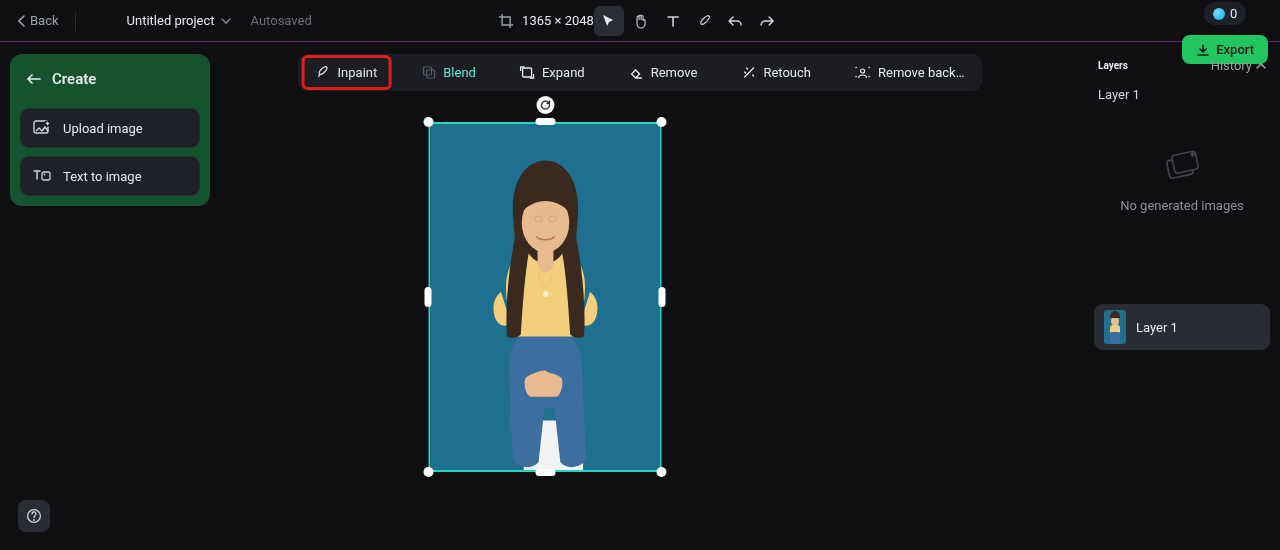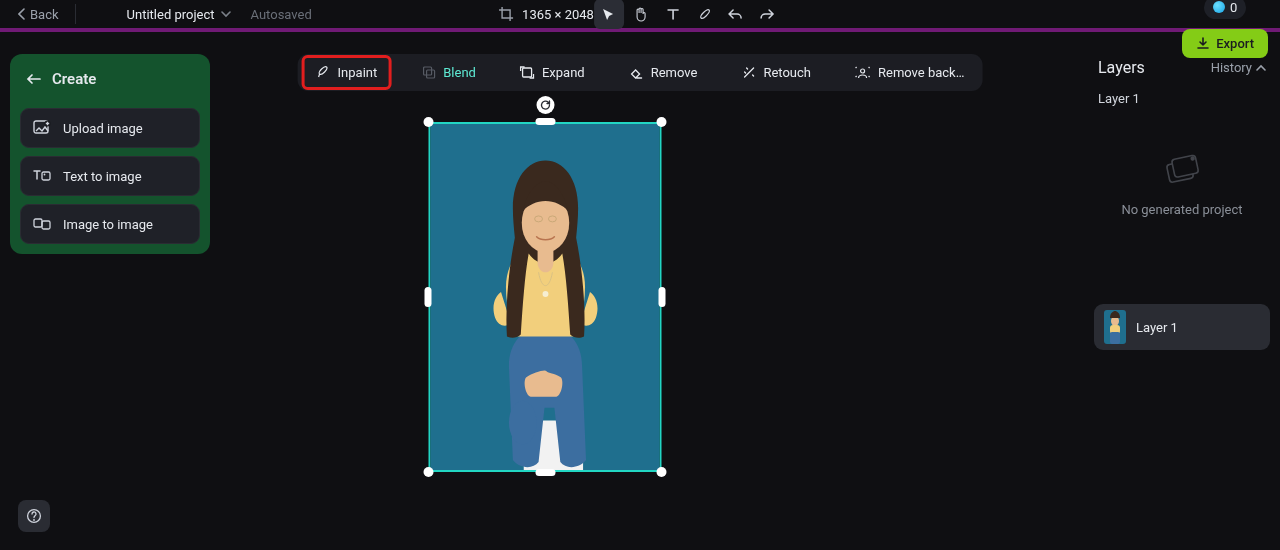--- a/index.html
+++ b/index.html
@@ -8,26 +8,26 @@
     color: #d8dde5;
     font-family: -apple-system, BlinkMacSystemFont, "Segoe UI", Roboto, Arial, sans-serif;
     font-size: 13px;
     width: 1280px;
     height: 550px;
     overflow: hidden;
     position: relative;
   }
   
   .topbar {
-    height: 32px;
+    height: 42px;
     display: flex;
     align-items: center;
     padding: 0 12px;
     gap: 10px;
-    border-bottom: 4px solid #701a75;
+    border-bottom: 1px solid #701a75;
   }
   .back-btn {
     display: flex; align-items: center; gap: 4px;
     color: #9aa0aa; padding: 4px 6px; border-radius: 5px;
   }
   .vrule { width:1px; height:20px; background:#2a2c33; }
   .proj-title { display:flex; align-items:center; gap:6px; color:#e6e9ee; padding:4px 6px; border-radius:5px;margin-left:35px;}
   .proj-title .chev { color:#7b8089; }
   .autosaved { color:#6a6f78; margin-left:4px; }
   .topbar .center {
@@ -50,21 +50,21 @@
     display:flex; align-items:center; gap:5px;
     background:#1e2027; padding:4px 9px; border-radius:14px;
     color:#e6e9ee;
   }
   .credit-chip .dot {
     width:12px; height:12px; border-radius:50%;
     background: radial-gradient(circle at 35% 35%, #6de0ff, #16a3e6);
   }
   .export-btn {
     display:flex; align-items:center; gap:6px;
-    background:#84cc16; color:#1a1b20;
+    background:#22c55e; color:#1a1b20;
     padding:7px 14px; border-radius:8px; font-weight:500;
   }
   
   .left-panel {
     position:absolute; top:54px; left:10px; width:200px;
     background:#14532d; border-radius:12px;
     padding:10px;
   }
   .create-head {
     display:flex; align-items:center; gap:10px;
@@ -120,21 +120,21 @@
   .sel-handle.midv { width:7px; height:20px; border-radius:4px; }
   
   .right-panel {
     position:absolute; top:54px; right:10px; bottom:10px; width:176px;
     display:flex; flex-direction:column;
   }
   .rp-head {
     display:flex; align-items:center; justify-content:space-between;
     padding:4px 4px 10px 4px;
   }
-  .rp-head .lab { font-weight:400; color:#e6e9ee; font-size:16px; }
+  .rp-head .lab { font-weight:700; color:#e6e9ee; font-size:10px; }
   .rp-head .hist { display:flex; align-items:center; gap:4px; color:#9aa0aa; }
   .layer-name { color:#d2d6dd; padding:4px; }
   .nogen {
     display:flex; flex-direction:column; align-items:center; gap:14px;
     color:#8a8f98; margin-top:44px;
   }
   .nogen-icon { transform:rotate(-12deg); opacity:.55; }
   .layer-list { margin-top:auto; margin-bottom:190px; }
   .layer-item {
     display:flex; align-items:center; gap:10px;
@@ -258,27 +258,20 @@
       </svg>
     <span>Upload image</span>
   </div>
   <div class="lp-btn">
     <svg width="18" height="16" viewBox="0 0 18 16">
         <path d="M1 3h6M4 3v8" stroke="#cfd3dc" stroke-width="1.5" stroke-linecap="round"></path>
         <rect x="9" y="4" width="8" height="8" rx="1.5" stroke="#cfd3dc" stroke-width="1.3" fill="none"></rect>
         <circle cx="11.5" cy="6.5" r="0.9" fill="#cfd3dc"></circle>
       </svg>
     <span>Text to image</span>
-  </div>
-  <div class="lp-btn">
-    <svg width="18" height="16" viewBox="0 0 18 16">
-        <rect x="1" y="3" width="8" height="8" rx="1.5" stroke="#cfd3dc" stroke-width="1.3" fill="none"></rect>
-        <rect x="9" y="5" width="8" height="8" rx="1.5" stroke="#cfd3dc" stroke-width="1.3" fill="none"></rect>
-      </svg>
-    <span>Image to image</span>
   </div>
 </div>
 
 <div class="toolbar">
   <div class="tool highlight">
     <svg width="15" height="15" viewBox="0 0 15 15">
         <path d="M11 2c1 1 1 2-2 5s-4 3-5 2 0-3 2-5 4-3 5-2zM3 12l1-3" stroke="#e6e9ee" stroke-width="1.2" fill="none"></path>
       </svg>
     <span>Inpaint</span>
   </div>
@@ -368,21 +361,21 @@
         </svg>
     </div>
   </div>
   <div class="layer-name">Layer 1</div>
   <div class="nogen">
     <svg class="nogen-icon" width="40" height="34" viewBox="0 0 40 34">
       <rect x="6" y="8" width="24" height="18" rx="3" stroke="#6a6f78" stroke-width="1.6" fill="none"></rect>
       <rect x="12" y="4" width="24" height="18" rx="3" stroke="#6a6f78" stroke-width="1.6" fill="#0f0f12"></rect>
       <circle cx="33" cy="7" r="2.2" fill="#6a6f78"></circle>
     </svg>
-    <span>No generated project</span>
+    <span>No generated images</span>
   </div>
   <div class="layer-list">
     <div class="layer-item">
       <div class="layer-thumb">
         <svg width="22" height="34" viewBox="0 0 22 34">
             <rect width="22" height="34" fill="#1f6f8e"></rect>
             <ellipse cx="11" cy="11" rx="4" ry="5" fill="#e8bb8f"></ellipse>
             <path d="M6 8c0-5 3-7 5-7s5 2 5 7" fill="#3a291e"></path>
             <rect x="6" y="15" width="10" height="9" rx="3" fill="#f2cf7c"></rect>
             <rect x="6" y="22" width="10" height="12" rx="2" fill="#3c6ea0"></rect>

